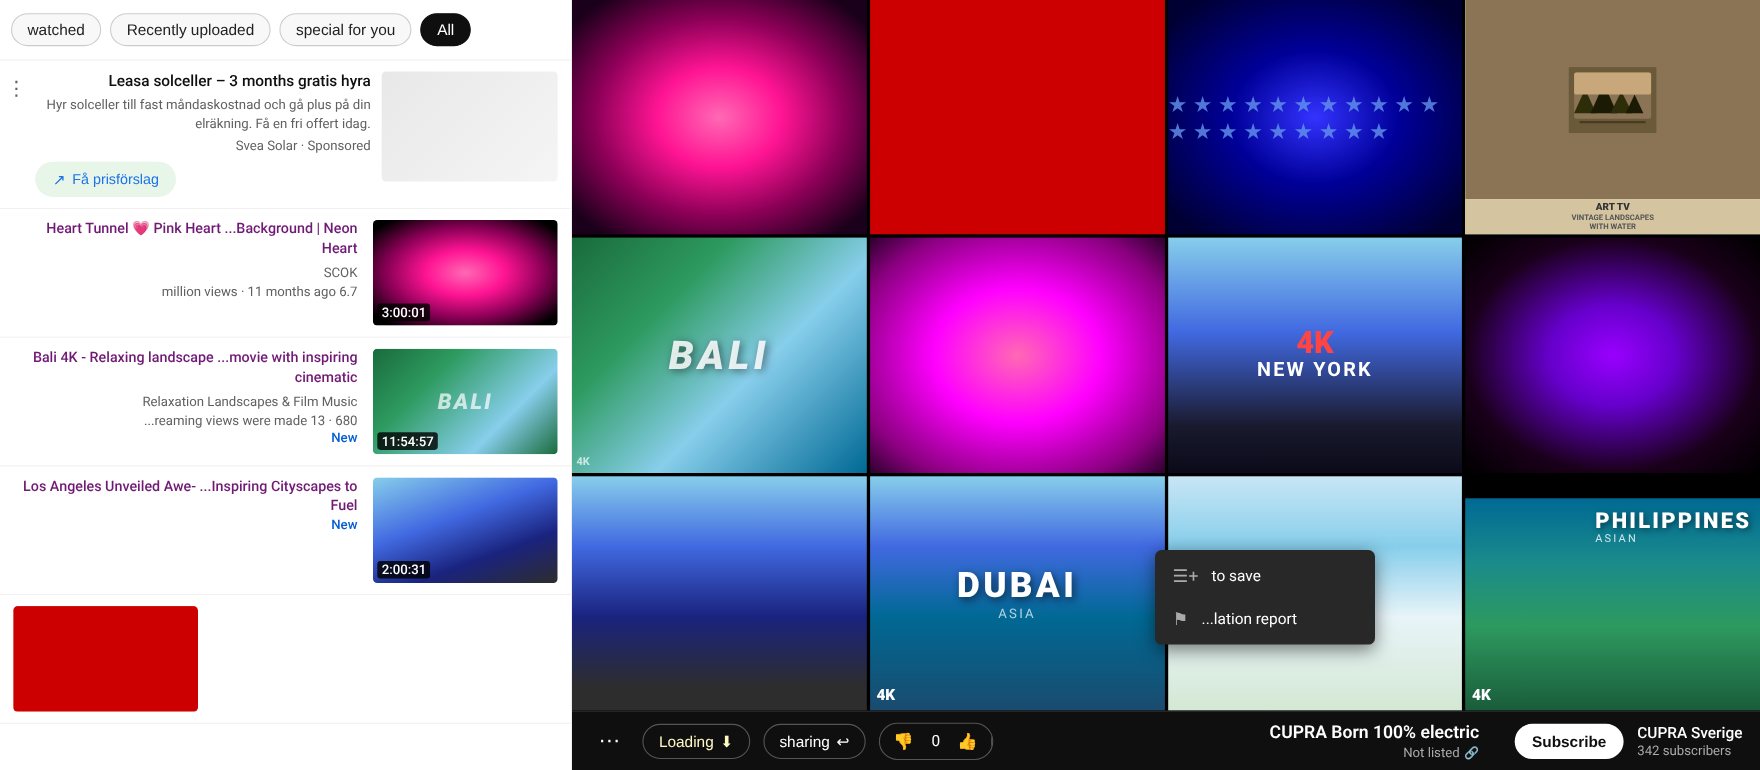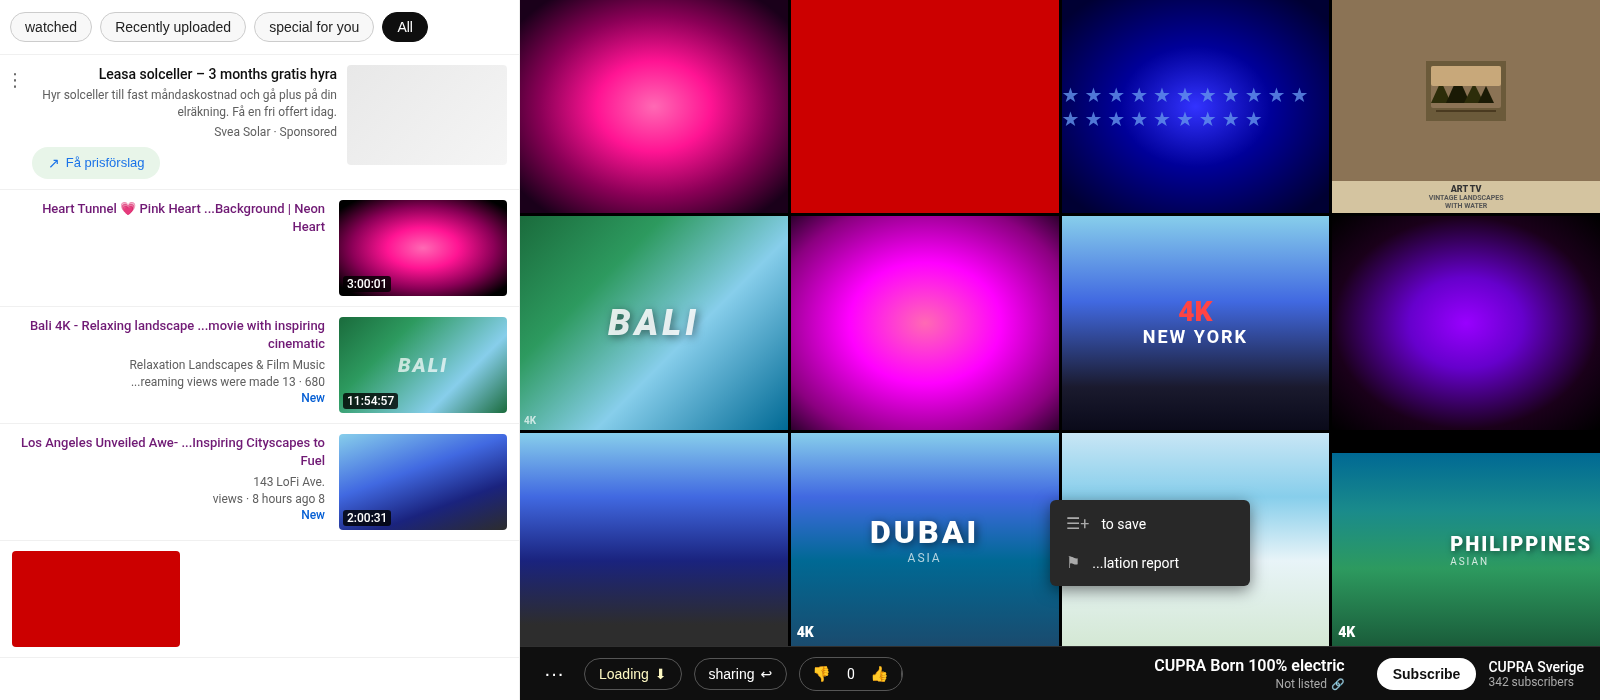--- a/index.html
+++ b/index.html
@@ -369,21 +369,21 @@
       left: 6px;
     }
 
     .cell-winter {
       background: linear-gradient(180deg, #c8e6f5 0%, #87ceeb 30%, #e8f4f8 60%, #d4e8d4 100%);
     }
 
     .cell-philippines {
       background: linear-gradient(180deg, #006994 0%, #1a8b8b 30%, #2d9a5f 60%, #1a5c3a 100%);
       display: flex;
-      align-items: center;
+      align-items: flex-start;
       justify-content: flex-end;
       padding: 8px;
       margin-top: 20px;
     }
     .cell-philippines-text {
       font-size: 20px;
       font-weight: 900;
       color: #fff;
       letter-spacing: 2px;
       text-align: right;
@@ -590,20 +590,24 @@
             <span>Få prisförslag</span>
           </button>
         </div>
       </div>
       <div class="ad-thumbnail" style="background: linear-gradient(135deg, #e8e8e8 0%, #f5f5f5 100%);"></div>
     </div>
 
     <div class="video-item">
       <div class="video-text">
         <div class="video-title">Heart Tunnel 💗 Pink Heart ...Background | Neon Heart</div>
+        <div class="video-meta">
+          <span>SCOK</span><br>
+          <span>million views · 11 months ago 6.7</span>
+        </div>
       </div>
       <div class="video-thumb">
         <div class="thumb-heart"></div>
         <span class="thumb-duration">3:00:01</span>
       </div>
     </div>
 
     <div class="video-item">
       <div class="video-text">
         <div class="video-title">Bali 4K - Relaxing landscape ...movie with inspiring cinematic</div>
@@ -615,24 +619,20 @@
       </div>
       <div class="video-thumb">
         <div class="thumb-bali">BALI</div>
         <span class="thumb-duration">11:54:57</span>
       </div>
     </div>
 
     <div class="video-item">
       <div class="video-text">
         <div class="video-title">Los Angeles Unveiled Awe- ...Inspiring Cityscapes to Fuel</div>
-        <div class="video-meta">
-          <span>143 LoFi Ave.</span><br>
-          <span>views · 8 hours ago 8</span>
-        </div>
         <div class="video-new">New</div>
       </div>
       <div class="video-thumb">
         <div class="thumb-la" style="width:100%;height:100%;background:linear-gradient(160deg,#87ceeb 0%,#4169e1 40%,#1a237e 70%,#2d2d2d 100%);"></div>
         <span class="thumb-duration">2:00:31</span>
       </div>
     </div>
 
     <div class="video-item">
       <div class="video-thumb">

